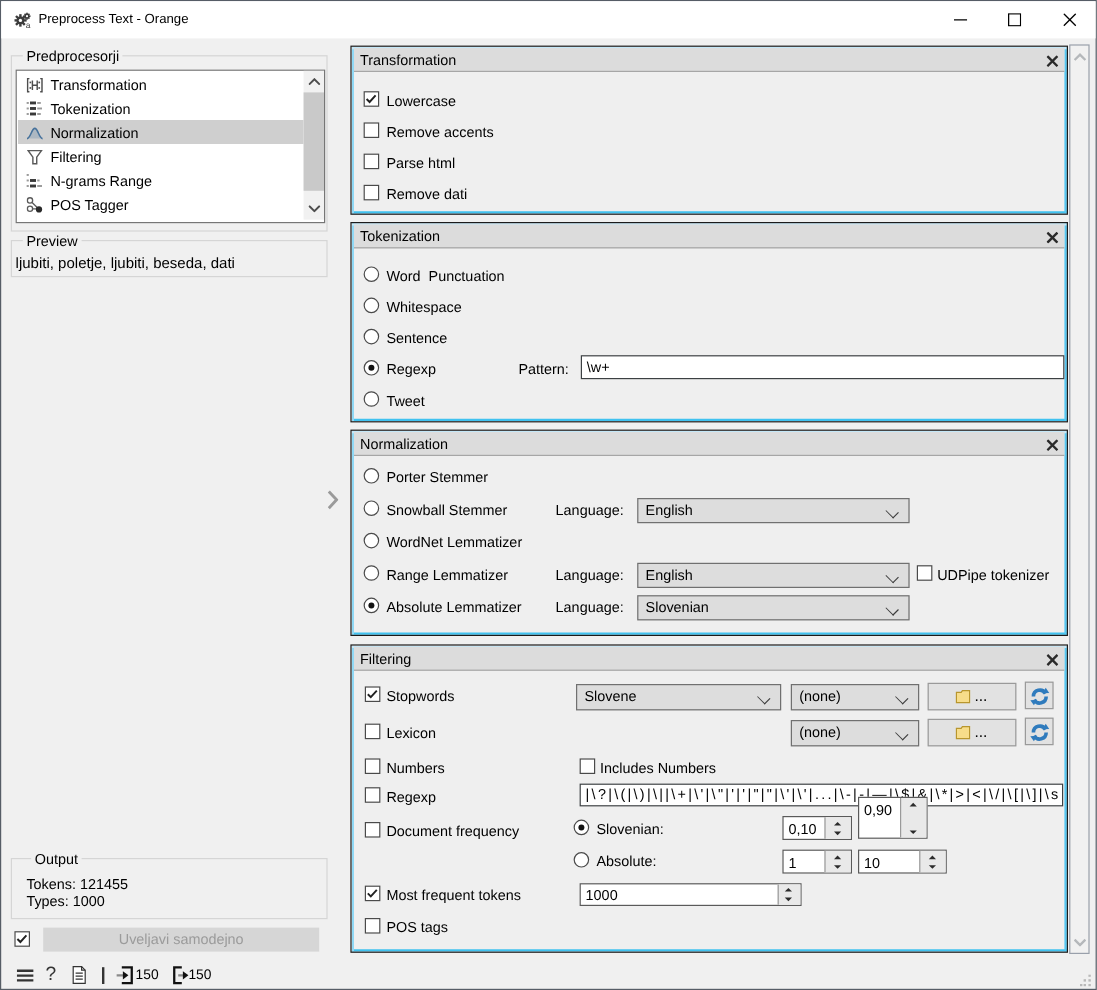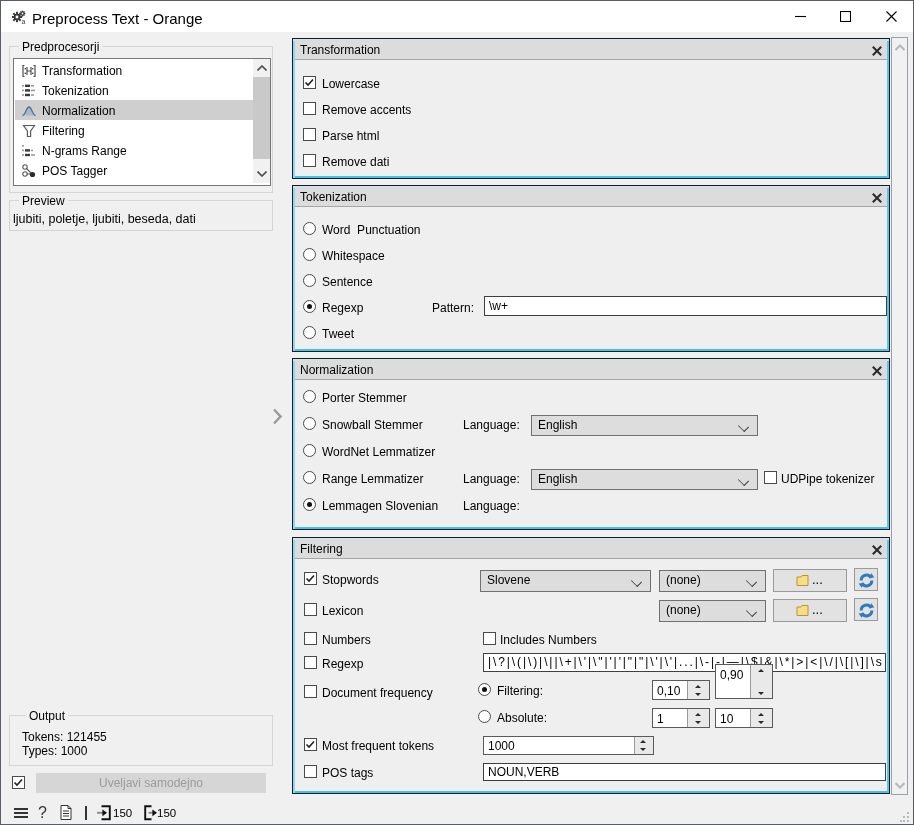--- a/index.html
+++ b/index.html
@@ -1,20 +1,20 @@
 <!DOCTYPE html>
 <html><head>
 <meta charset="utf-8">
 <style>
 html,body{margin:0;padding:0}
 body{width:914px;height:825px;position:relative;background:#f0f0f0;font-family:"Liberation Sans",sans-serif;font-size:12px;color:#000;overflow:hidden;box-sizing:border-box;border:1px solid #565d66}
 .abs{position:absolute}
 
 #titlebar{left:0;top:0;width:912px;height:31px;background:#ffffff}
-#title{left:31px;top:9px;font-size:15px}
+#title{left:31px;top:9px;font-size:11px}
 
 .gb{border:1px solid #d5d5d5;background:#f0f0f0}
 .gblabel{background:#f0f0f0;padding:0 3px;font-size:12px}
 
 #list{left:12px;top:57px;width:256px;height:126px;background:#fff;border:1px solid #767676}
 .lrow{left:1px;width:238px;height:20px}
 .lrow .ic{position:absolute;left:7px;top:4px}
 .lrow .lt{position:absolute;left:27px;top:4px}
 .sel{background:#cfcfcf}
 
@@ -268,22 +268,23 @@
   <div class="abs combo" style="left:238px;top:56px;width:227px;height:21px">English<span class="chv"></span></div>
   <div class="abs radio" style="left:10px;top:85px"></div>
   <div class="abs lab" style="left:29px;top:86px">WordNet Lemmatizer</div>
   <div class="abs radio" style="left:10px;top:112px"></div>
   <div class="abs lab" style="left:29px;top:113px">Range Lemmatizer</div>
   <div class="abs lab" style="left:170px;top:113px">Language:</div>
   <div class="abs combo" style="left:238px;top:110px;width:227px;height:21px">English<span class="chv"></span></div>
   <div class="abs cbx" style="left:471px;top:112px"></div>
   <div class="abs lab" style="left:488px;top:113px">UDPipe tokenizer</div>
   <div class="abs radio on" style="left:10px;top:139px"></div>
-  <div class="abs lab" style="left:29px;top:140px">Lemmagen Slovenian</div>
+  <div class="abs lab" style="left:29px;top:140px">Absolute Lemmatizer</div>
   <div class="abs lab" style="left:170px;top:140px">Language:</div>
+  <div class="abs combo" style="left:238px;top:137px;width:227px;height:21px">Slovenian<span class="chv"></span></div>
 </div>
 
 <div class="abs panel" style="top:536px;height:257px">
   <div class="ph">Filtering</div>
   <svg class="px" width="10" height="10">
       <line x1="0.8" y1="0.8" x2="9.2" y2="9.2" stroke="#2a2a2a" stroke-width="2"></line>
       <line x1="9.2" y1="0.8" x2="0.8" y2="9.2" stroke="#2a2a2a" stroke-width="2"></line>
     </svg>
 
   <div class="abs cbx" style="left:11px;top:34px">
@@ -336,21 +337,21 @@
   <div class="abs cbx" style="left:190px;top:94px"></div>
   <div class="abs lab" style="left:207px;top:95px">Includes Numbers</div>
 
   <div class="abs cbx" style="left:11px;top:118px"></div>
   <div class="abs lab" style="left:29px;top:119px">Regexp</div>
   <div class="abs ti" id="rgx" style="left:190px;top:115px;width:403px;height:19px;line-height:17px;font-size:12px;letter-spacing:1.9px;overflow:hidden;white-space:nowrap">|\?|\(|\)|\||\+|\'|\"|'|'|"|"|\'|\'|...|\-|-|—|\$|&amp;|\*|&gt;|&lt;|\/|\[|\]|\s</div>
 
   <div class="abs cbx" style="left:11px;top:147px"></div>
   <div class="abs lab" style="left:29px;top:148px">Document frequency</div>
   <div class="abs radio on" style="left:185px;top:145px"></div>
-  <div class="abs lab" style="left:204px;top:146px">Filtering:</div>
+  <div class="abs lab" style="left:204px;top:146px">Slovenian:</div>
   <div class="abs spin" style="left:359px;top:142px;width:58px;height:20px">
       <span class="f">0,10</span>
       <span class="ar">
         <span class="tri-u"></span>
         <span class="tri-d"></span>
       </span>
     </div>
   <div class="abs spin" style="left:422px;top:126px;width:58px;height:35px">
       <span class="f">0,90</span>
       <span class="ar">
@@ -360,45 +361,44 @@
     </div>
   <div class="abs radio" style="left:185px;top:172px"></div>
   <div class="abs lab" style="left:204px;top:173px">Absolute:</div>
   <div class="abs spin" style="left:359px;top:170px;width:58px;height:20px">
       <span class="f">1</span>
       <span class="ar">
         <span class="tri-u"></span>
         <span class="tri-d"></span>
       </span>
     </div>
-  <div class="abs spin" style="left:422px;top:170px;width:58px;height:20px">
+  <div class="abs spin" style="left:422px;top:170px;width:74px;height:20px">
       <span class="f">10</span>
       <span class="ar">
         <span class="tri-u"></span>
         <span class="tri-d"></span>
       </span>
     </div>
 
   <div class="abs cbx" style="left:11px;top:200px">
       <svg width="11" height="11" style="position:absolute">
         <polyline points="1.5,5.5 4,8 9,2.5" fill="none" stroke="#222" stroke-width="1.6"></polyline>
       </svg>
     </div>
   <div class="abs lab" style="left:29px;top:201px">Most frequent tokens</div>
-  <div class="abs spin" style="left:190px;top:198px;width:171px;height:19px">
+  <div class="abs spin" style="left:190px;top:198px;width:185px;height:19px">
       <span class="f" style="top:2px">1000</span>
       <span class="ar n">
         <span class="tri-u" style="left:5px;top:3px"></span>
         <span class="tri-d" style="left:5px;bottom:3px"></span>
       </span>
     </div>
 
   <div class="abs cbx" style="left:11px;top:227px"></div>
   <div class="abs lab" style="left:29px;top:228px">POS tags</div>
-  <div class="abs ti" style="left:190px;top:225px;width:403px;height:18px;line-height:16px">NOUN,VERB</div>
 </div>
 
 <div class="abs" style="left:890px;top:36px;width:17px;height:758px;background:#f1f1f1;border:1px solid #99a0ab;box-sizing:border-box"></div>
 <svg class="abs" style="left:894px;top:43px" width="10" height="7">
     <polyline points="0.5,6 5,1.5 9.5,6" fill="none" stroke="#b5b8bb" stroke-width="2"></polyline>
   </svg>
 <svg class="abs" style="left:894px;top:781px" width="10" height="7">
     <polyline points="0.5,1 5,5.5 9.5,1" fill="none" stroke="#b5b8bb" stroke-width="2"></polyline>
   </svg>
 

